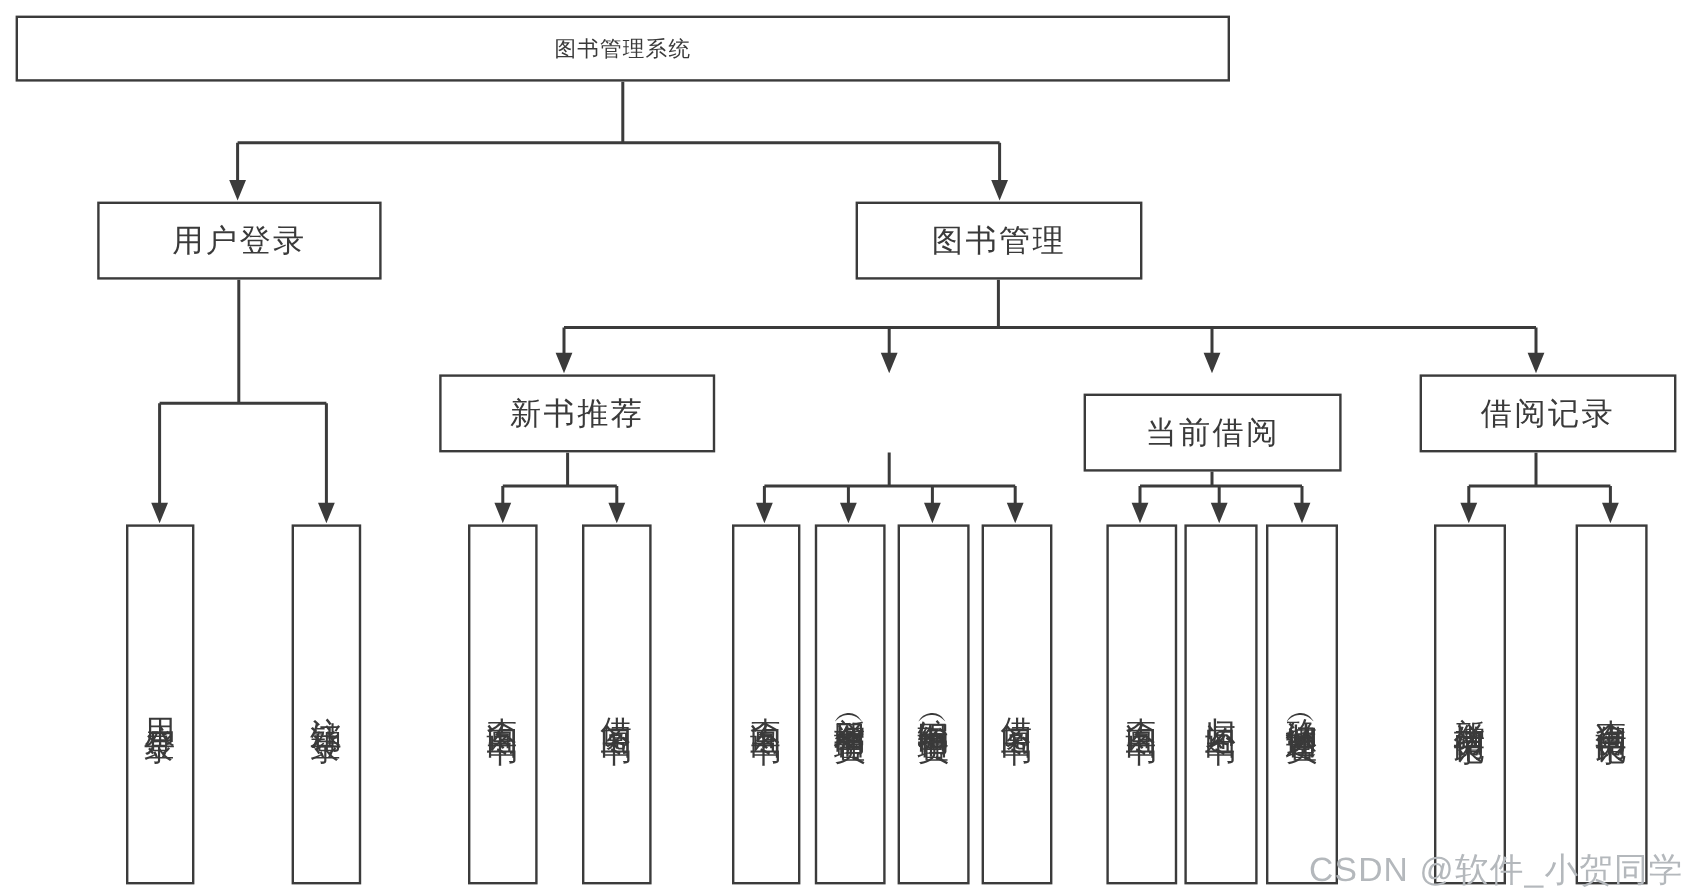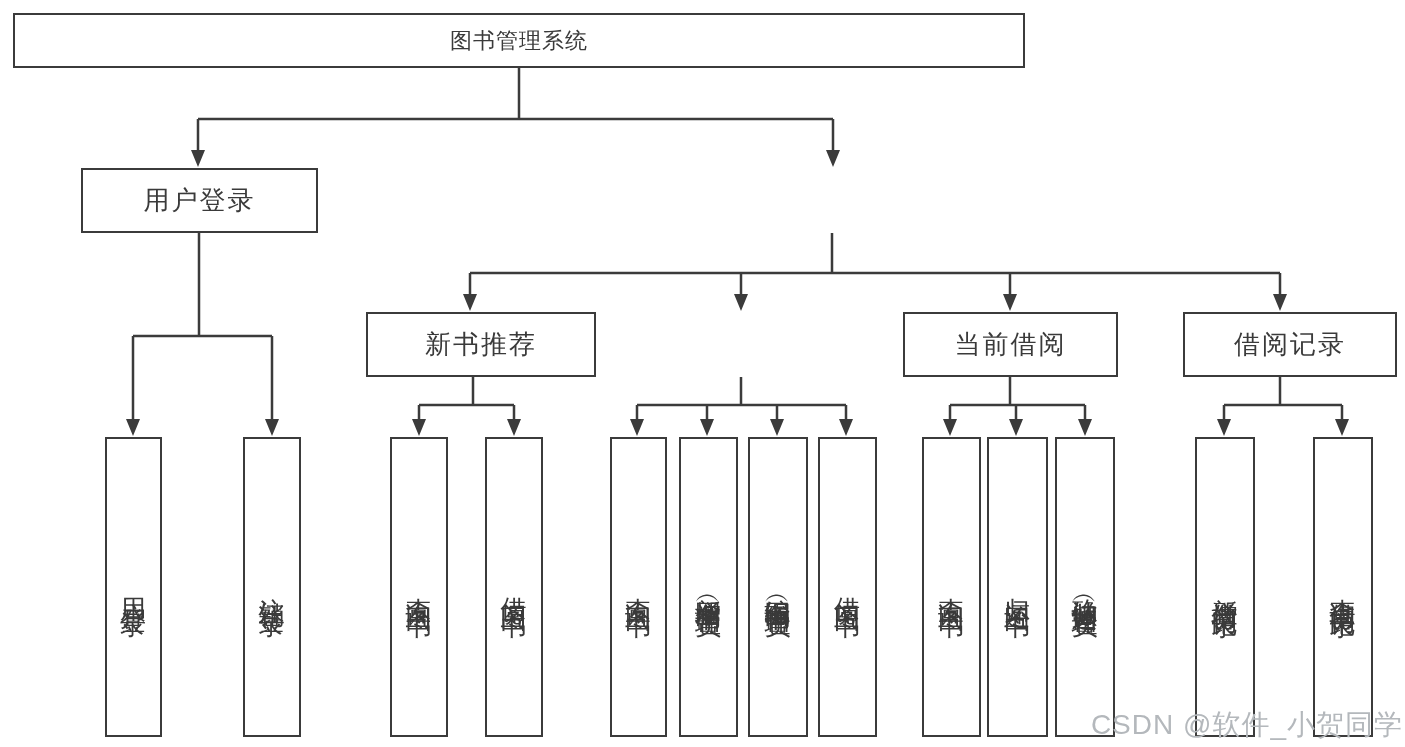--- a/index.html
+++ b/index.html
@@ -22,21 +22,21 @@
   .node{
     position:absolute;z-index:2;
     box-sizing:border-box;
     border:2.5px solid var(--line);
     background:var(--bg);
     color:var(--text);
     display:flex;align-items:center;justify-content:center;
     text-align:center;
   }
   .node.h{font-size:26px;letter-spacing:2px;white-space:nowrap;}
-  .node.root{font-size:22px;letter-spacing:1px;}
+  .node.root{font-size:18px;letter-spacing:1px;}
   .node.v{
     writing-mode:vertical-rl;
     text-orientation:mixed;
     font-size:26px;
     letter-spacing:5px;
     line-height:1;
   }
   .watermark{
     position:absolute;z-index:5;
     right:2px;bottom:3px;
@@ -69,23 +69,24 @@
       M637 436 L630 419 L644 419 Z M707 436 L700 419 L714 419 Z
       M777 436 L770 419 L784 419 Z M846 436 L839 419 L853 419 Z
       M950 436 L943 419 L957 419 Z M1016 436 L1009 419 L1023 419 Z
       M1085 436 L1078 419 L1092 419 Z
       M1224 436 L1217 419 L1231 419 Z M1342 436 L1335 419 L1349 419 Z"></path>
   </svg>
 
   <div class="node h root" style="left:13px;top:13px;width:1012px;height:55px">图书管理系统</div>
 
   <div class="node h" style="left:81px;top:168px;width:237px;height:65px">用户登录</div>
+  <div class="node h" style="left:713px;top:168px;width:239px;height:65px">图书管理</div>
 
   <div class="node h" style="left:366px;top:312px;width:230px;height:65px">新书推荐</div>
-  <div class="node h" style="left:903px;top:312px;width:215px;height:65px">当前借阅</div>
+  <div class="node h" style="left:903px;top:328px;width:215px;height:65px">当前借阅</div>
   <div class="node h" style="left:1183px;top:312px;width:214px;height:65px">借阅记录</div>
 
   <div class="node v" style="left:105px;top:437px;width:57px;height:300px">用户登录</div>
   <div class="node v" style="left:243px;top:437px;width:58px;height:300px">注销登录</div>
 
   <div class="node v" style="left:390px;top:437px;width:58px;height:300px">查询图书</div>
   <div class="node v" style="left:485px;top:437px;width:58px;height:300px">借阅图书</div>
 
   <div class="node v" style="left:610px;top:437px;width:57px;height:300px">查询图书</div>
   <div class="node v" style="left:679px;top:437px;width:59px;height:300px;letter-spacing:2px">新增图书（管理员）</div>

